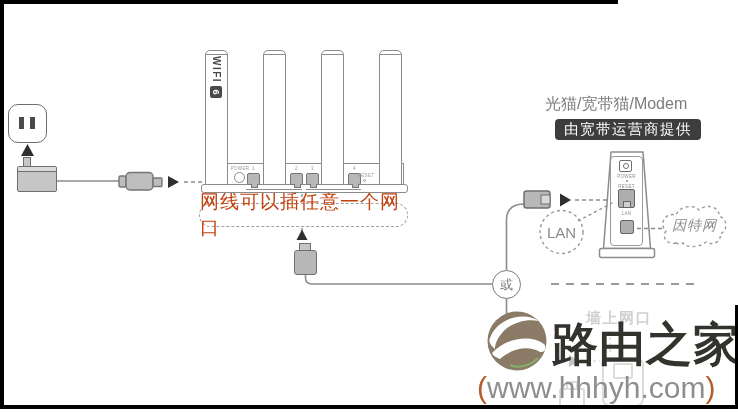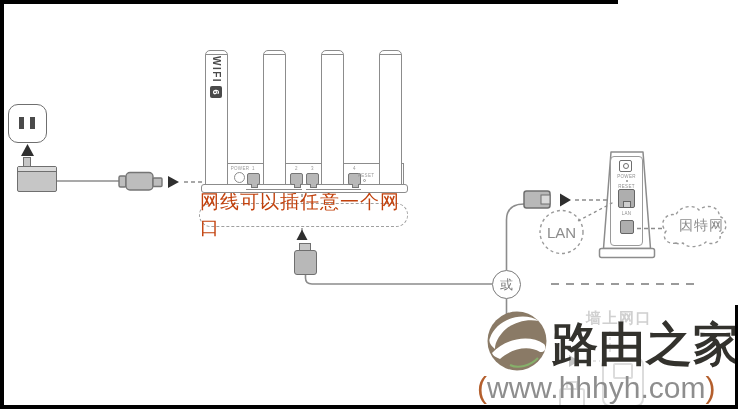--- a/index.html
+++ b/index.html
@@ -47,21 +47,21 @@
           display:flex;align-items:center;justify-content:center;font-size:14.5px;letter-spacing:1.5px;z-index:2;}
   .mpanel{left:610px;top:155.5px;width:33px;height:90px;border:1.2px solid #9a9a9a;border-radius:4px;background:transparent;z-index:3;}
   .mjack{position:absolute;left:8px;top:3px;width:13px;height:12px;border:1.5px solid #6e6e6e;border-radius:2px;}
   .mjack::after{content:"";position:absolute;left:3px;top:2.5px;width:4px;height:4px;border:1.2px solid #6e6e6e;border-radius:50%;}
   .mplab{position:absolute;left:0;width:100%;text-align:center;font-size:4.5px;color:#8f8f8f;letter-spacing:.3px;}
   .mdot{position:absolute;left:50%;margin-left:-1px;top:23.5px;width:2px;height:2px;background:#8f8f8f;border-radius:50%;}
   .mlan{position:absolute;left:7px;top:32.5px;width:17px;height:19px;background:#aeaeae;border:1.4px solid #666;border-radius:2px;}
   .mlan::after{content:"";position:absolute;left:4px;bottom:0;width:6px;height:5px;background:#cfcfcf;border:1px solid #666;border-bottom:none;}
   .mport2{position:absolute;left:8.5px;top:63.5px;width:14px;height:14px;background:#aeaeae;border:1.4px solid #666;border-radius:2px;}
   .lanlab{left:546px;top:224px;width:31px;text-align:center;font-size:15px;color:#8c8c8c;z-index:2;}
-  .cloudlab{left:672px;top:217px;width:52px;text-align:right;font-size:14px;color:#8c8c8c;letter-spacing:1px;z-index:2;}
+  .cloudlab{left:672px;top:217px;width:52px;text-align:left;font-size:14px;color:#8c8c8c;letter-spacing:1px;z-index:2;font-style:italic;}
   
   .wallText{left:586px;top:309px;font-size:15px;color:#d0d0d0;letter-spacing:1.5px;z-index:2;white-space:nowrap;font-weight:bold;}
   .wallSq{left:602px;top:357px;width:42px;height:50px;border:2px solid #dcdcdc;border-radius:8px;z-index:2;}
   .wallIn{left:613px;top:363px;width:20px;height:16px;border:2px solid #dcdcdc;border-radius:2px;z-index:2;}
   .fcTab{left:566px;top:381px;width:12px;height:9px;border:2px solid #dcdcdc;z-index:2;}
   .fcBody{left:559px;top:388px;width:26px;height:21px;border:2px solid #dcdcdc;border-radius:3px;z-index:2;}
   
   .wm{z-index:6;}
   .brand{left:552px;top:314px;font-family:"DejaVu Serif","Liberation Serif",serif;font-weight:bold;
          font-size:46px;color:#33322d;letter-spacing:1px;white-space:nowrap;}
@@ -157,20 +157,22 @@
   <div class="abs underline" style="left:246px;width:56px;"></div>
   <div class="abs underline" style="left:306px;width:55px;"></div>
 
   <div class="abs hint">网线可以插任意一个网口</div>
 
   <div class="abs c1tab"></div>
   <div class="abs c1body"></div>
 
   <div class="abs orcircle">或</div>
 
+  <div class="abs mtitle">光猫/宽带猫/Modem</div>
+  <div class="abs mbadge">由宽带运营商提供</div>
   <div class="abs mpanel">
     <div class="mjack"></div>
     <div class="mplab" style="top:17px;">POWER</div>
     <div class="mdot"></div>
     <div class="mplab" style="top:27px;">RESET</div>
     <div class="mlan"></div>
     <div class="mplab" style="top:54.5px;">LAN</div>
     <div class="mport2"></div>
   </div>
   <div class="abs lanlab">LAN</div>

